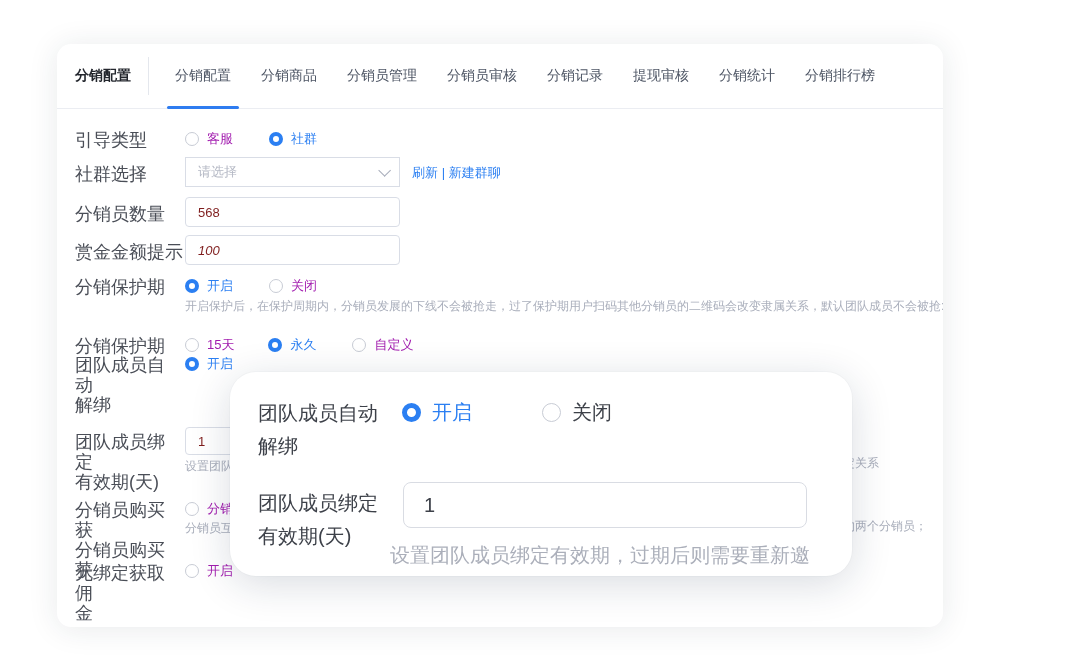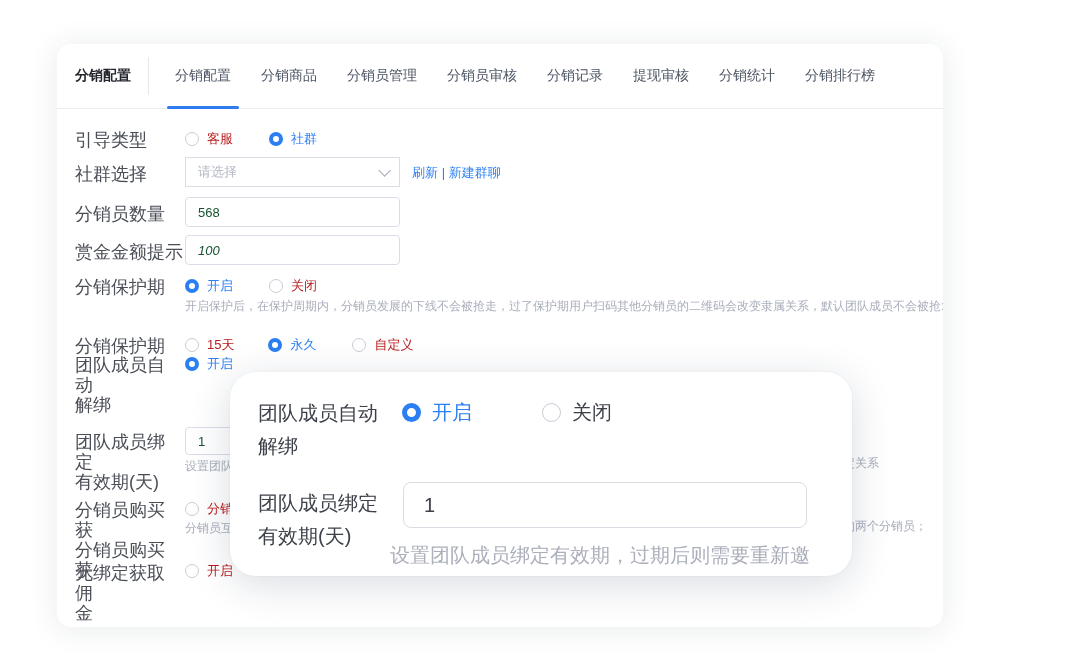--- a/index.html
+++ b/index.html
@@ -36,26 +36,26 @@
     position:absolute; left:18px; font-size:18px; color:#4a4e57; line-height:20px;
   }
   .ctl { position:absolute; left:128px; }
   .radio-group { display:flex; align-items:center; }
   .radio-item { display:flex; align-items:center; cursor:pointer; }
   .radio {
     width:14px; height:14px; border-radius:50%; background:#fff;
     border:1px solid #c8ccd5; flex:0 0 auto;
   }
   .radio.on { border:4px solid #2b7ff2; }
-  .radio-label { font-size:13px; color:#b91c1c; margin-left:8px; }
+  .radio-label { font-size:13px; color:#a21caf; margin-left:8px; }
   .radio-label.sel { color:#2b7ff2; }
 
   .tinput {
     width:215px; height:30px; border:1px solid #d9dde6; border-radius:4px;
-    font-size:13px; color:#14532d; padding:0 12px; background:#fff; outline:none;
+    font-size:13px; color:#7f1d1d; padding:0 12px; background:#fff; outline:none;
     font-family:inherit;
   }
   .select-box {
     width:215px; height:30px; border:1px solid #d9dde6; border-radius:0;
     background:#fff; display:flex; align-items:center; padding:0 12px;
     cursor:pointer;
   }
   .select-placeholder { font-size:13px; color:#b4b8c4; flex:1; }
   .chev {
     width:9px; height:9px; border-right:1.5px solid #a8adbb; border-bottom:1.5px solid #a8adbb;

